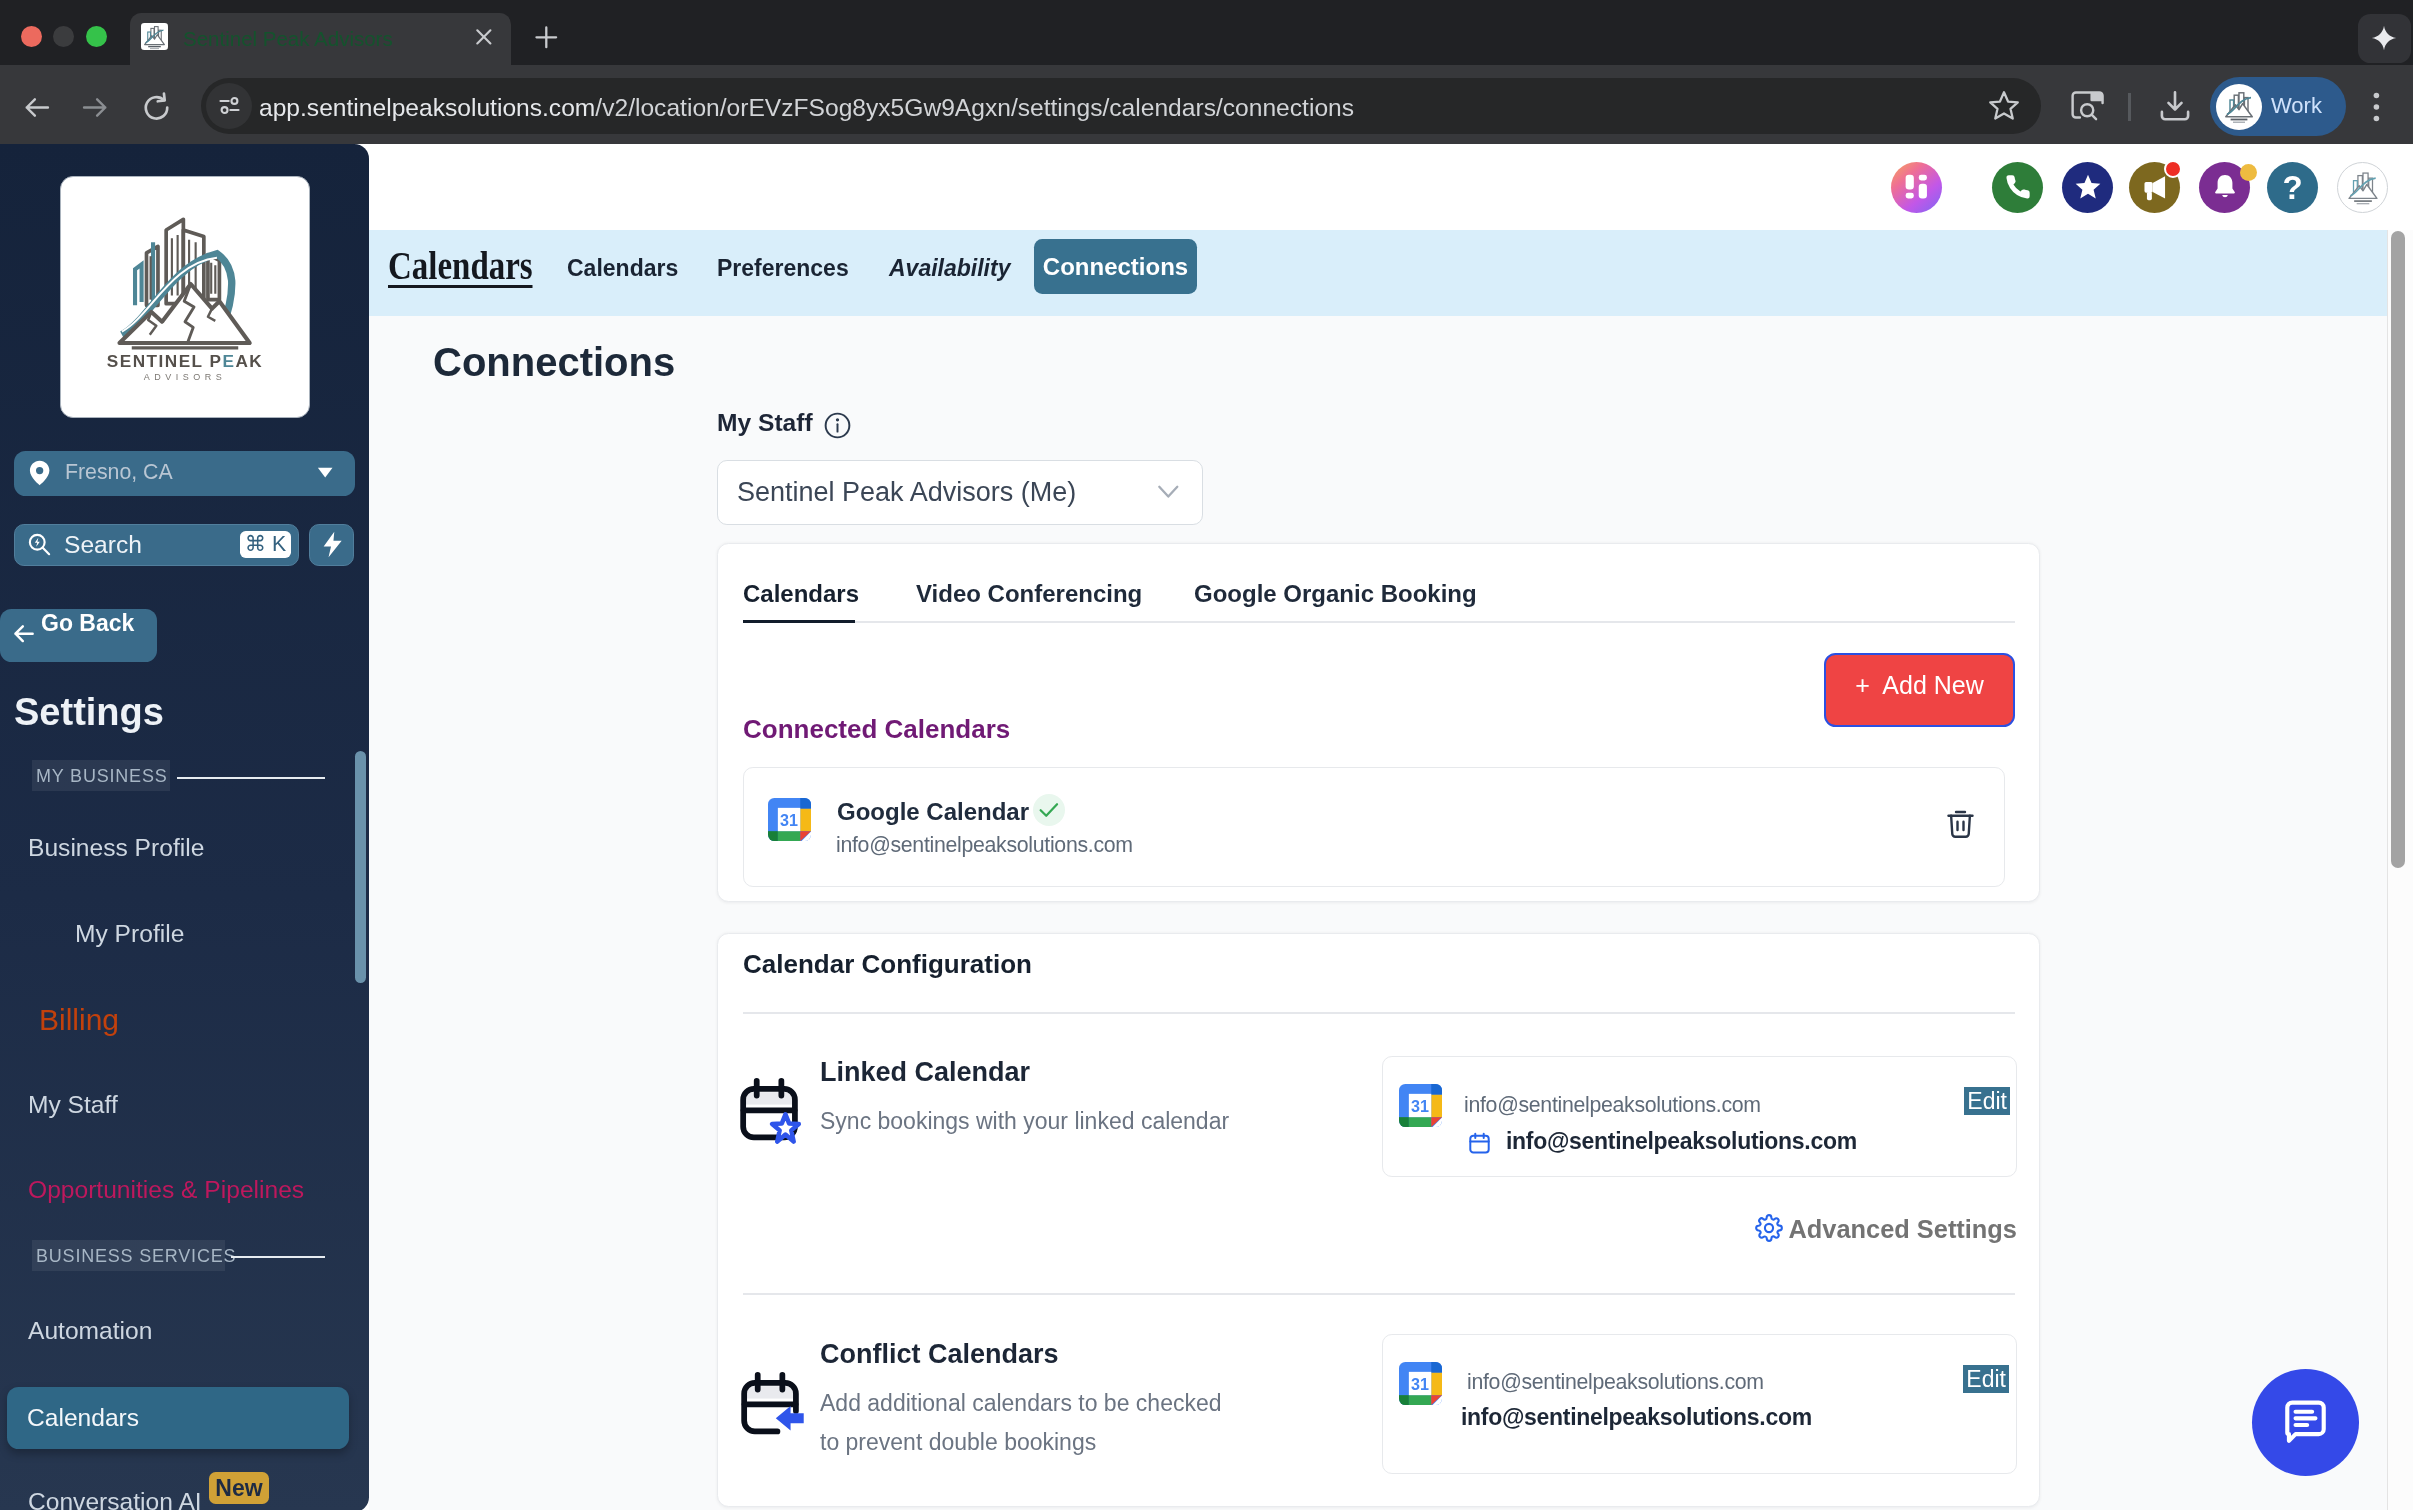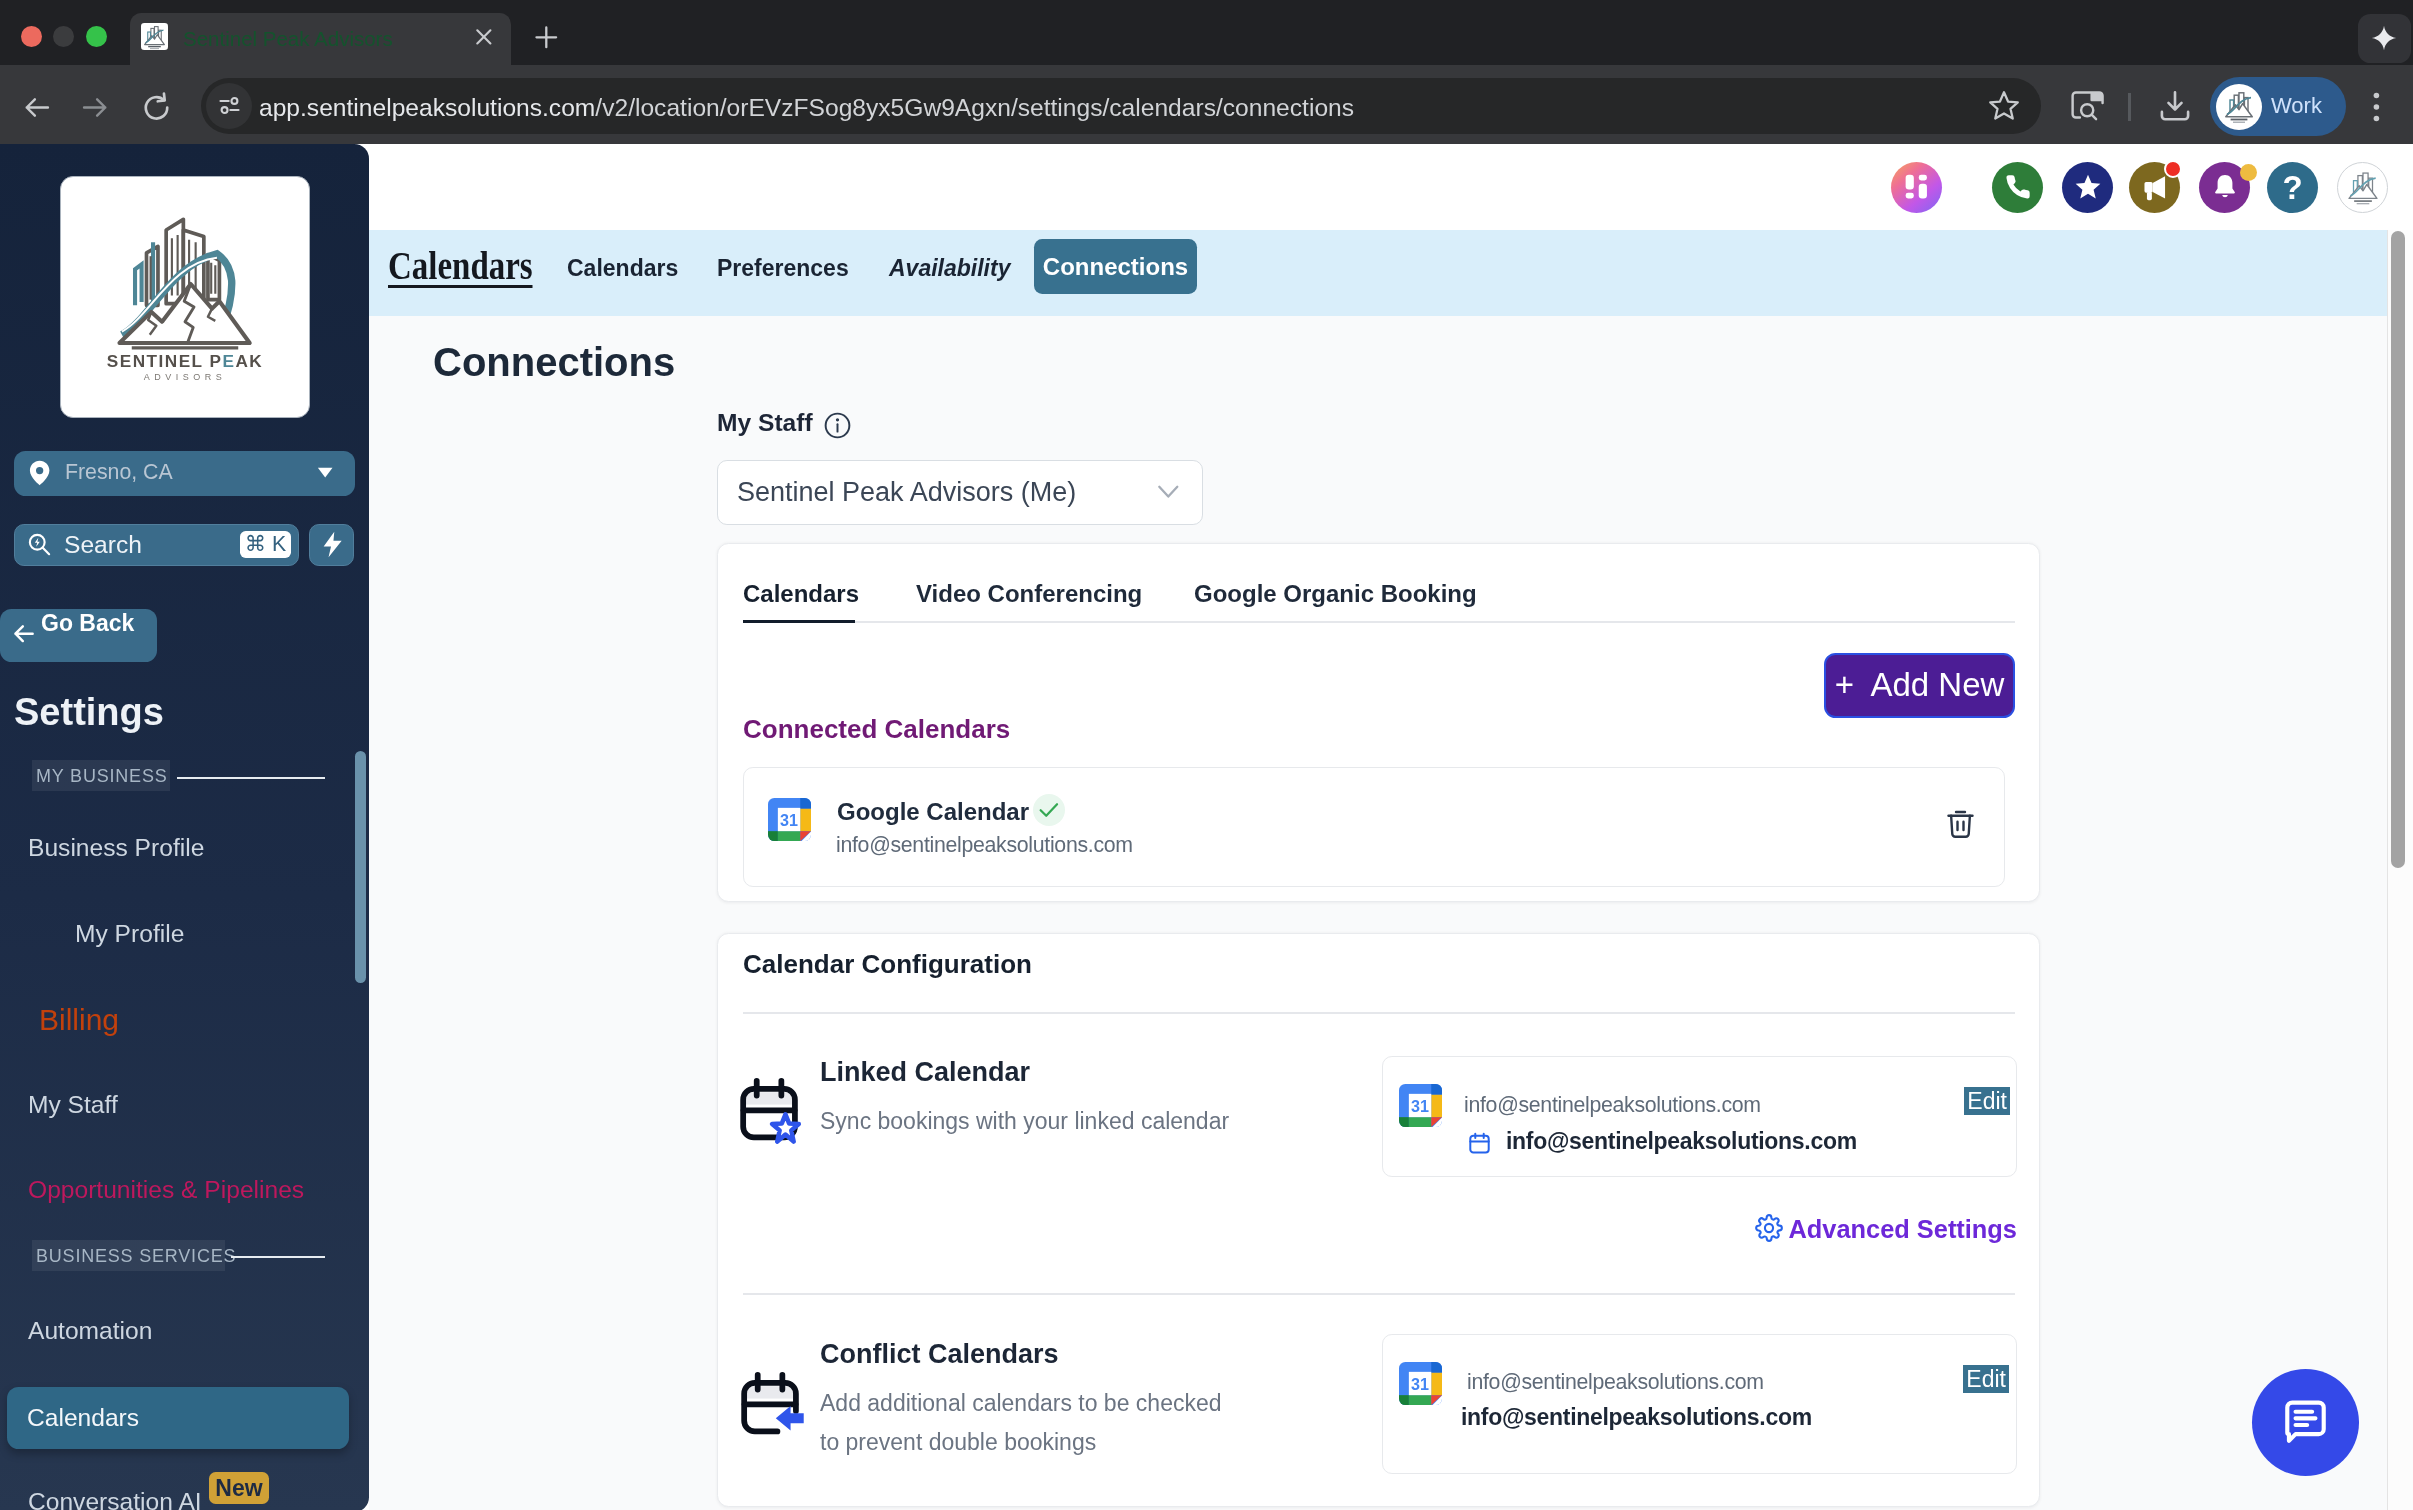--- a/index.html
+++ b/index.html
@@ -177,21 +177,21 @@
     <path d="M4 7 L15 19 L26 7" stroke="#a6adb7" stroke-width="2.8" fill="none" stroke-linecap="round" stroke-linejoin="round"></path>
   </svg>
 
 <div class="abs" style="left:717px;top:543px;width:1323px;height:359px;background:#fff;border:0.8px solid #e9ebee;border-radius:11.5px;box-shadow:0 0.8px 3.3px rgba(16,24,40,.06);"></div>
 <div class="abs" style="left:743px;top:579px;font-size:24px;line-height:29.6px;font-weight:700;color:#16202e;">Calendars</div>
 <div class="abs" style="left:916px;top:579px;font-size:24px;line-height:29.6px;font-weight:600;color:#1f2a3a;">Video Conferencing</div>
 <div class="abs" style="left:1194px;top:579px;font-size:24px;line-height:29.6px;font-weight:600;color:#1f2a3a;">Google Organic Booking</div>
 <div class="abs" style="left:743px;top:621px;width:1272px;height:1.6px;background:#e5e7eb;"></div>
 <div class="abs" style="left:743px;top:620px;width:112px;height:3.3px;background:#111c2b;"></div>
 <div class="abs" style="left:743px;top:668px;font-size:26px;line-height:33px;font-weight:700;color:#701a75;margin-top:45px;">Connected Calendars</div>
-<div class="abs" style="left:1824px;top:653px;width:191px;height:65px;border-radius:11.5px;background:#4c1d95;border:2.5px solid #2b50e2;color:#fff;font-size:33px;text-align:center;line-height:60px;">+&nbsp; Add New</div>
+<div class="abs" style="left:1824px;top:653px;width:191px;height:74px;border-radius:11.5px;background:#ef4444;border:2.5px solid #2b50e2;color:#fff;font-size:25px;text-align:center;line-height:60px;">+&nbsp; Add New</div>
 <div class="abs" style="left:743px;top:767px;width:1262px;height:120px;border:1.6px solid #e7e9ec;border-radius:9.9px;"></div>
 <svg class="abs" style="left:768px;top:798px;" width="43" height="43" viewBox="0 0 48 48">
     <defs>
       <clipPath id="rc1">
         <rect width="48" height="48" rx="7"></rect>
       </clipPath>
     </defs>
     <g clip-path="url(#rc1)">
       <rect width="48" height="48" fill="#4285f4"></rect>
       <rect x="36" width="12" height="12" fill="#1967d2"></rect>
@@ -258,21 +258,21 @@
 <svg class="abs" style="left:1468px;top:1131px;" width="23" height="24.6" viewBox="0 0 30 30">
     <g stroke="#2563eb" stroke-width="2.6" fill="none" stroke-linecap="round">
       <rect x="3" y="5" width="24" height="22" rx="4"></rect>
       <path d="M9.5 2.5 V8 M20.5 2.5 V8 M3 12.5 H27"></path>
     </g>
   </svg>
 <div class="abs" style="left:1506px;top:1127px;font-size:23px;line-height:29px;font-weight:600;letter-spacing:-0.3px;color:#1d2736;">info@sentinelpeaksolutions.com</div>
 <svg class="abs" style="left:1755px;top:1214px;" width="28" height="28" viewBox="0 0 24 24">
     <path fill="none" stroke="#2563eb" stroke-width="1.8" stroke-linecap="round" stroke-linejoin="round" d="M12 15.5 A3.5 3.5 0 1 0 12 8.5 A3.5 3.5 0 0 0 12 15.5 Z M19.4 15 a1.65 1.65 0 0 0 .33 1.82 l.06.06 a2 2 0 1 1 -2.83 2.83 l-.06-.06 a1.65 1.65 0 0 0 -1.82-.33 1.65 1.65 0 0 0 -1 1.51 V21 a2 2 0 1 1 -4 0 v-.09 A1.65 1.65 0 0 0 9 19.4 a1.65 1.65 0 0 0 -1.82.33 l-.06.06 a2 2 0 1 1 -2.83-2.83 l.06-.06 a1.65 1.65 0 0 0 .33-1.82 1.65 1.65 0 0 0 -1.51-1 H3 a2 2 0 1 1 0-4 h.09 A1.65 1.65 0 0 0 4.6 9 a1.65 1.65 0 0 0 -.33-1.82 l-.06-.06 a2 2 0 1 1 2.83-2.83 l.06.06 a1.65 1.65 0 0 0 1.82.33 H9 a1.65 1.65 0 0 0 1-1.51 V3 a2 2 0 1 1 4 0 v.09 a1.65 1.65 0 0 0 1 1.51 1.65 1.65 0 0 0 1.82-.33 l.06-.06 a2 2 0 1 1 2.83 2.83 l-.06.06 a1.65 1.65 0 0 0 -.33 1.82 V9 a1.65 1.65 0 0 0 1.51 1 H21 a2 2 0 1 1 0 4 h-.09 a1.65 1.65 0 0 0 -1.51 1 Z"></path>
   </svg>
-<div class="abs" style="left:1607px;top:1214px;width:410px;text-align:right;font-size:25.4px;line-height:31px;font-weight:600;color:#6d28d9;">Advanced Settings</div>
+<div class="abs" style="left:1607px;top:1214px;width:410px;text-align:right;font-size:25.4px;line-height:31px;font-weight:600;color:#737373;">Advanced Settings</div>
 <div class="abs" style="left:743px;top:1293px;width:1272px;height:1.6px;background:#e5e7eb;"></div>
 
 <svg class="abs" style="left:738px;top:1369px;" width="69" height="69" viewBox="0 0 84 84">
     <rect x="11" y="21" width="56" height="15" fill="#e9eaee"></rect>
     <g stroke="#0a0f1a" stroke-width="7" fill="none" stroke-linecap="round">
       <path d="M70.5 51 V30 A13 13 0 0 0 57.5 17 H20.5 A13 13 0 0 0 7.5 30 V63 A13 13 0 0 0 20.5 76 H48"></path>
       <path d="M24 7 V25 M54 7 V25"></path>
       <path d="M8 43 H70"></path>
     </g>
     <path d="M46 60 L64 45 V54 H80 V66 H64 V75 Z" fill="#2f55ea"></path>

